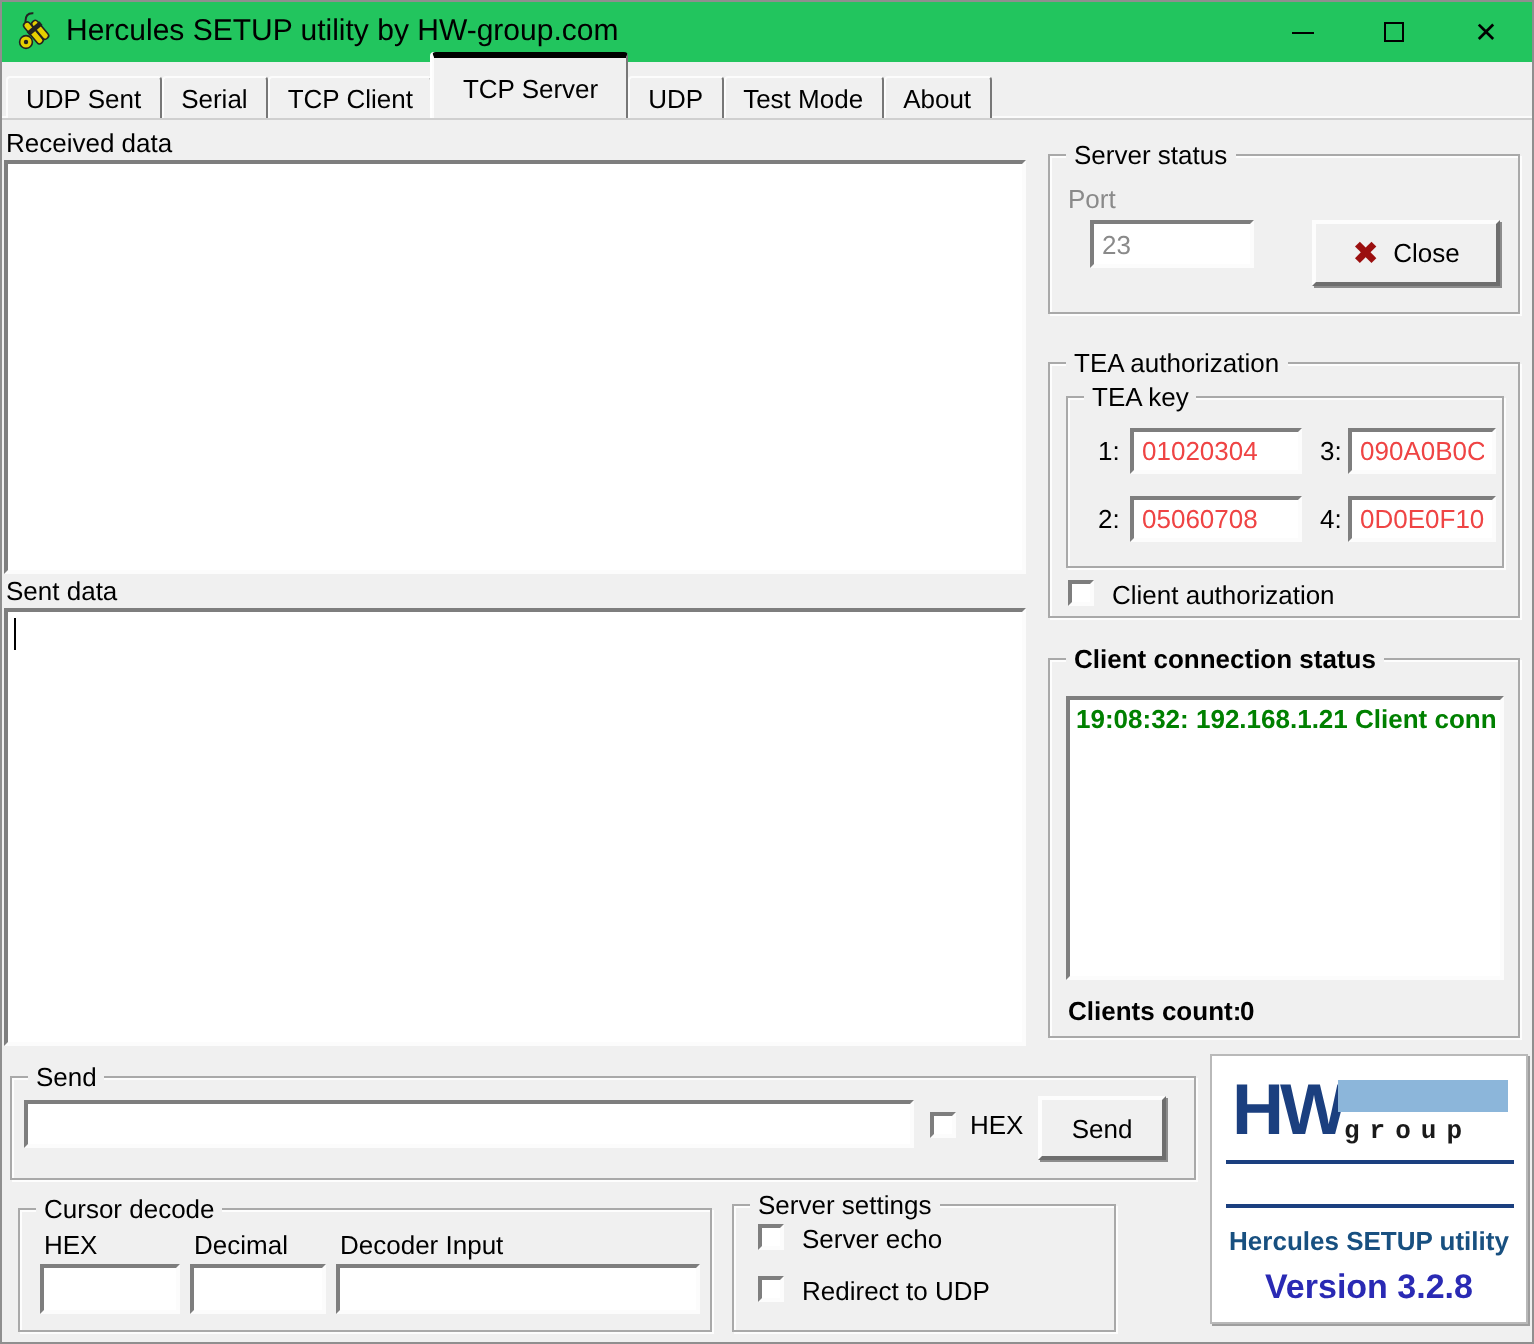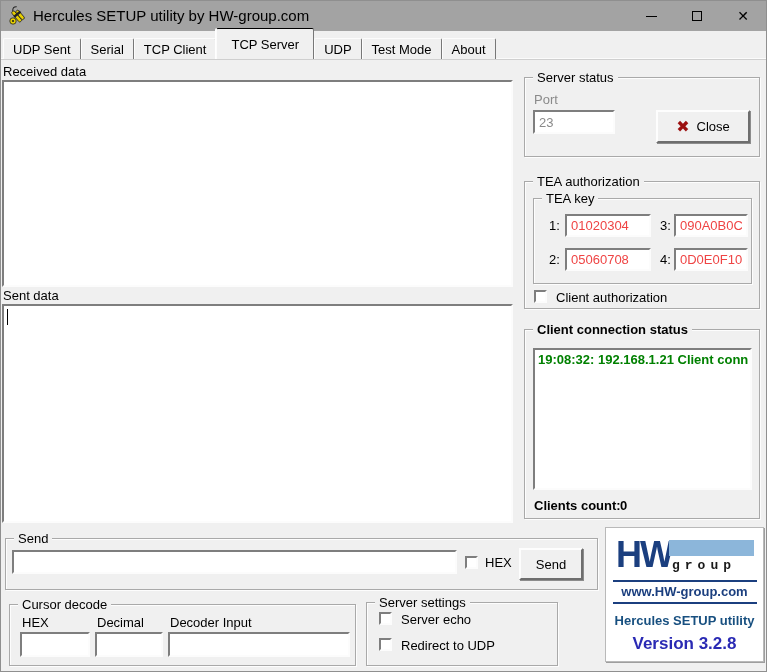--- a/index.html
+++ b/index.html
@@ -6,40 +6,40 @@
   body {
     font-family: "Liberation Sans", "DejaVu Sans", sans-serif;
     font-size: 13px; color: #000; background: #d9d9d9;
   }
   .window {
     position: relative; width: 767px; height: 672px;
     background: #f0f0f0; border: 1px solid #8f8f8f; overflow: hidden;
   }
 
   
-  .titlebar { position: absolute; top: 0; left: 0; width: 100%; height: 30px; background: #a3a3a3; }
+  .titlebar { position: absolute; top: 0; left: 0; width: 100%; height: 30px; background: #22c55e; }
   .app-icon { position: absolute; left: 7px; top: 5px; width: 20px; height: 20px; }
   .title-text { position: absolute; left: 32px; top: 0; line-height: 29px; font-size: 15px; white-space: nowrap; }
   .caption-btn { position: absolute; top: 0; width: 46px; height: 30px; display: flex; align-items: center; justify-content: center; }
   .btn-min { right: 92px; } .btn-max { right: 46px; } .btn-close { right: 0; }
   .min-glyph { width: 11px; height: 1px; background: #000; }
   .max-glyph { width: 10px; height: 10px; border: 1px solid #000; background: transparent; }
   .close-glyph { font-size: 14px; line-height: 14px; }
 
   
   .tabstrip { position: absolute; top: 33px; left: 2px; width: 763px; height: 25px; display: flex; align-items: flex-end; }
   .tabstrip::after { content: ""; position: absolute; left: -2px; right: -2px; bottom: 0; height: 1px; background: #fbfbfb; box-shadow: 0 1px 0 #cfcfcf; }
   .tab {
     position: relative; z-index: 1; height: 21px; padding: 0 9px;
     display: flex; align-items: center; justify-content: center;
     background: #f0f0f0; white-space: nowrap;
     border-top: 1px solid #fcfcfc; border-left: 1px solid #fcfcfc; border-right: 1px solid #777;
     border-radius: 2px 2px 0 0;
   }
-  .tab.active { z-index: 2; height: 25px; padding: 15px 14px; border-top: 1px solid #000000; box-shadow: -1px 0 0 #fff; }
+  .tab.active { z-index: 2; height: 25px; padding: 15px 14px; border-top: 3px solid #000000; box-shadow: -1px 0 0 #fff; }
 
   
   .group { position: absolute; border: 1px solid #a9a9a9; box-shadow: inset 1px 1px 0 #fdfdfd, 1px 1px 0 #fdfdfd; }
   .group-label { position: absolute; top: -8px; left: 8px; background: #f0f0f0; padding: 0 4px; white-space: nowrap; }
   .sunken, .edit {
     background: #fff; border: 2px solid; border-color: #7e7e7e #fcfcfc #fcfcfc #7e7e7e;
   }
   .edit { font-family: "Liberation Sans", "DejaVu Sans", sans-serif; font-size: 13px; padding: 2px 4px; outline: none; color: #ef4444; }
   .edit.disabled { color: #8a8a8a; }
   .btn3d {
@@ -126,21 +126,21 @@
 
   <div class="lbl" style="left:2px; top:287px;">Sent data</div>
   <div class="sunken sent-box">
     <span class="caret"></span>
     <span></span>
   </div>
 
   <div class="group" style="left:523px; top:76px; width:236px; height:80px;">
     <span class="group-label">Server status</span>
     <div class="lbl gray" style="left:9px; top:14px;">Port</div>
-    <input class="edit disabled" style="position: absolute; left: 8px; top: 32px; width: 82px; height: 24px;" value="23">
+    <input class="edit disabled" style="position: absolute; left: 20px; top: 32px; width: 82px; height: 24px;" value="23">
     <div class="btn3d" style="left:131px; top:32px; width:94px; height:33px;">
       <span style="color:#9b0f0f; font-weight:bold; font-size:16px;">✖</span>
       <span>Close</span>
     </div>
   </div>
 
   <div class="group" style="left:523px; top:180px; width:236px; height:128px;">
     <span class="group-label">TEA authorization</span>
     <div class="group" style="left:8px; top:16px; width:219px; height:86px;">
       <span class="group-label">TEA key</span>
@@ -192,19 +192,18 @@
     <div class="lbl" style="left:34px; top:9px;">Server echo</div>
     <span class="checkbox" style="position:absolute; left:12px; top:35px;"></span>
     <div class="lbl" style="left:34px; top:35px;">Redirect to UDP</div>
   </div>
 
   <div class="logo-panel">
     <span class="logo-hw" style="color:#1b3f7f;">HW</span>
     <span class="logo-bar" style="background:#8cb6da;"></span>
     <span class="logo-group">group</span>
     <span class="logo-rule" style="top:52px; background:#1b3f7f;"></span>
-    <div class="logo-url" style="color:#1b3f7f;">www.HW-group.com</div>
     <span class="logo-rule" style="top:74px; background:#1b3f7f;"></span>
     <div class="logo-app" style="color:#185080;">Hercules SETUP utility</div>
     <div class="logo-version" style="color:#2a2ab4;">Version  3.2.8</div>
   </div>
 
 </div>
 
 </body></html>

